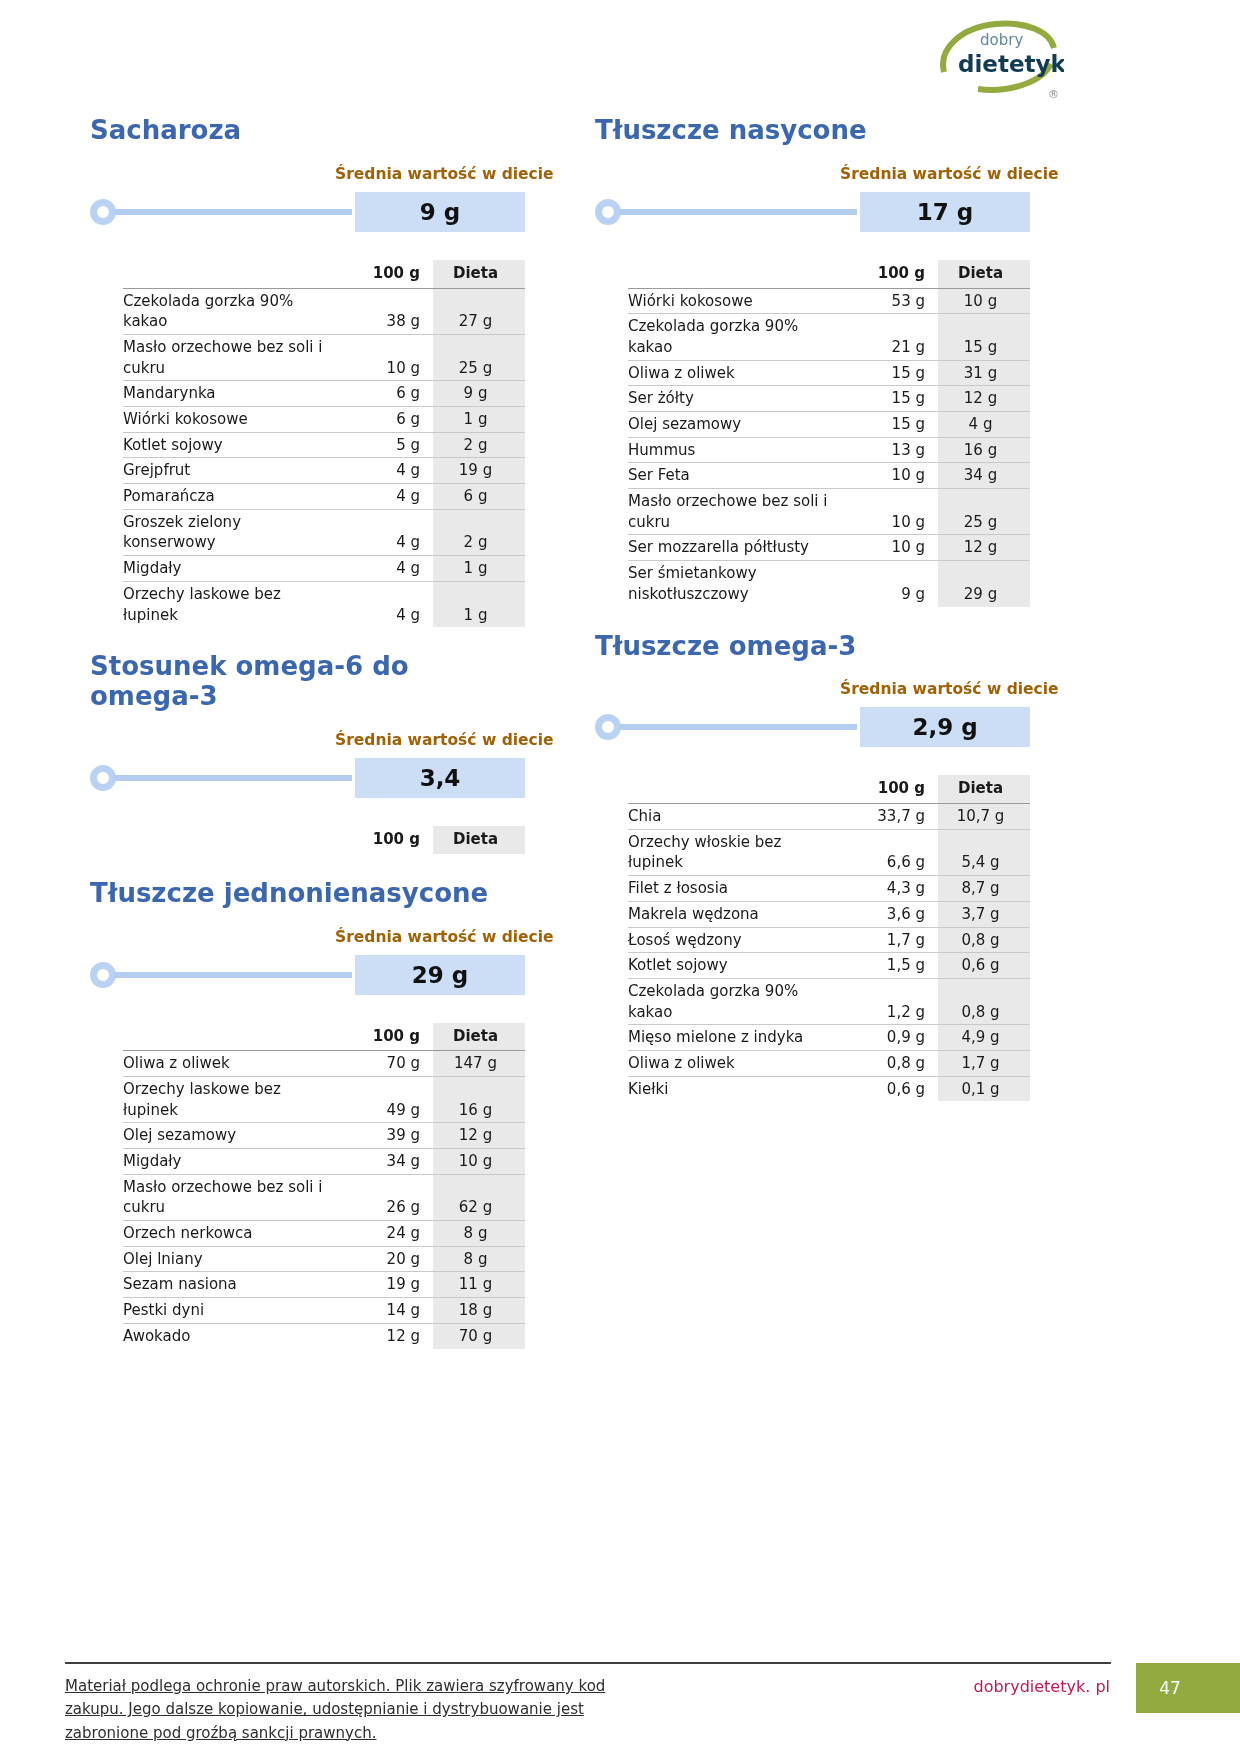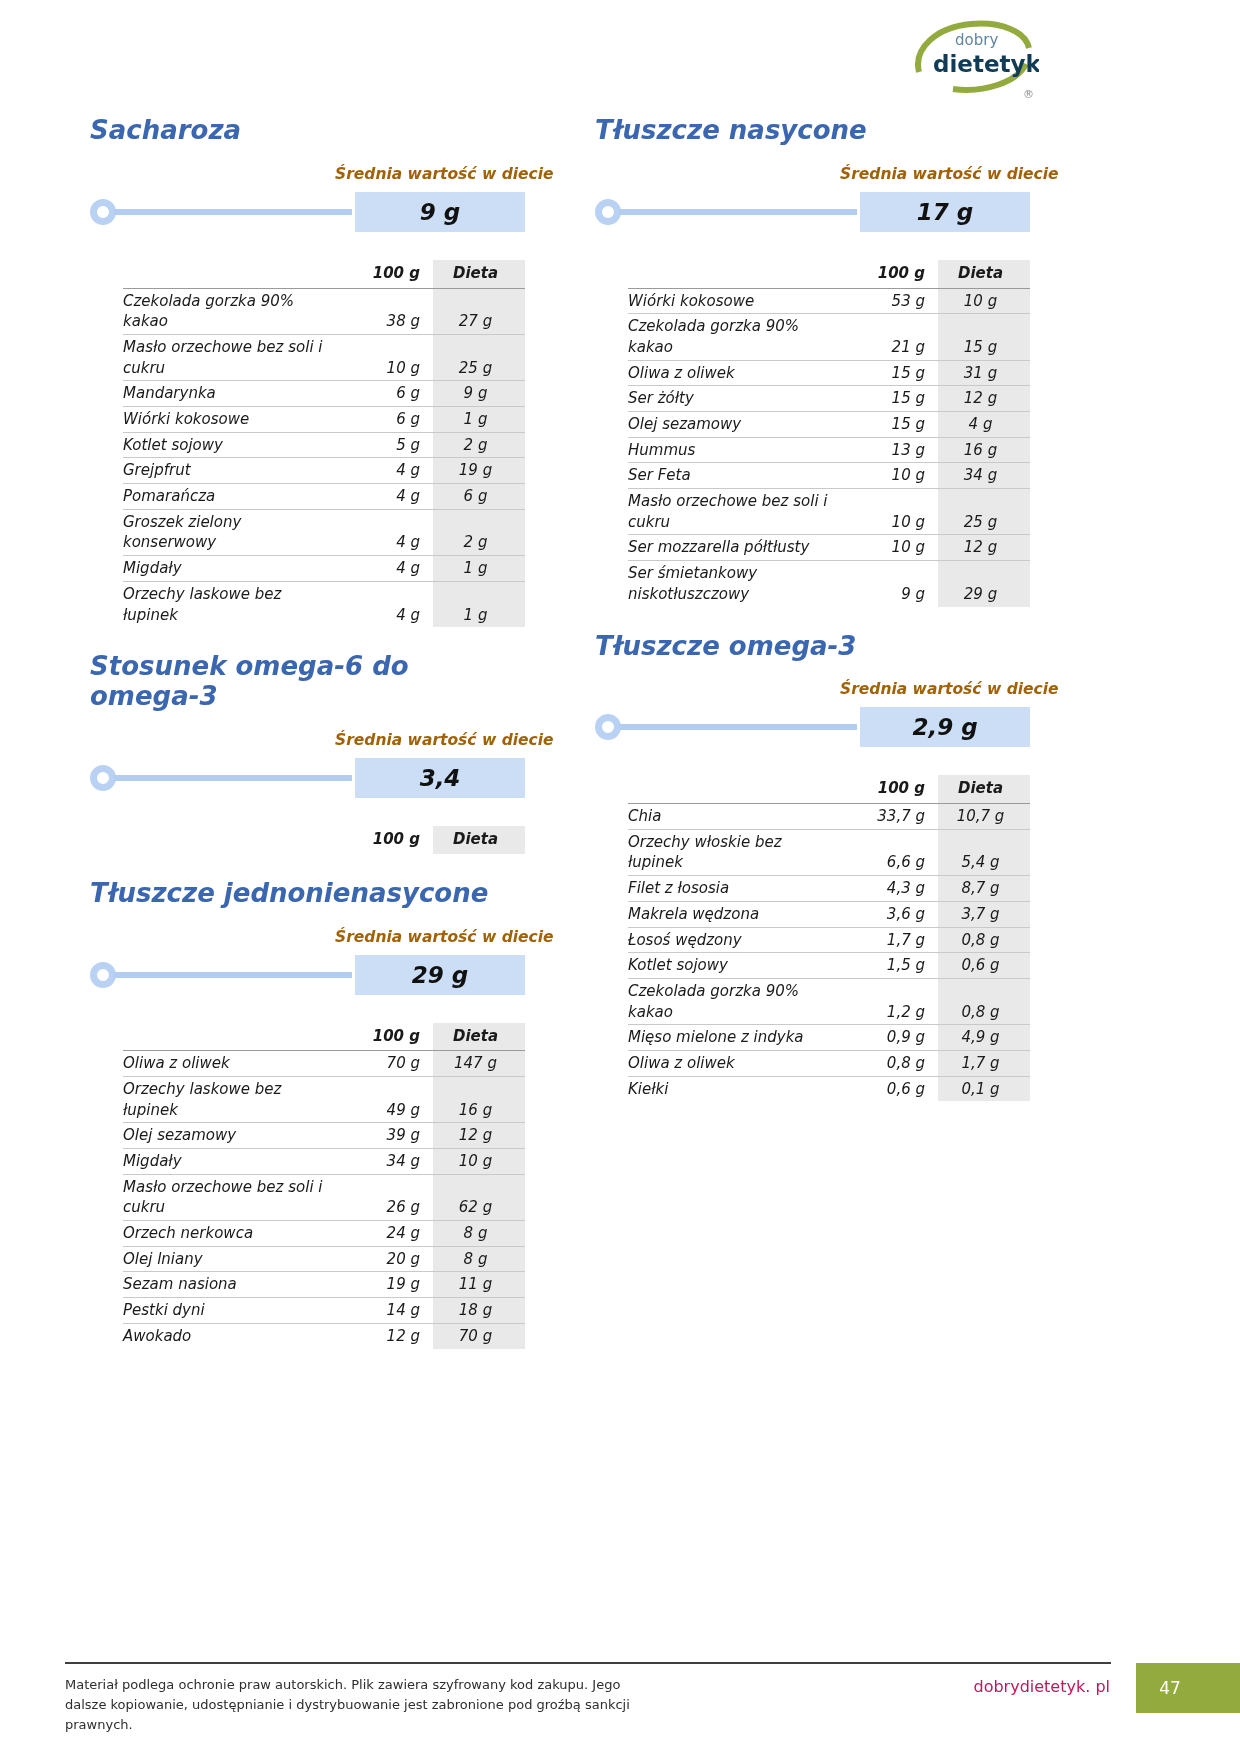--- a/index.html
+++ b/index.html
@@ -2,24 +2,24 @@
 <html lang="pl"><head>
 <meta charset="utf-8">
 <style>
   * { margin:0; padding:0; box-sizing:border-box; }
   html,body { background:#ffffff; }
   body {
     width:1240px; height:1753px; position:relative; overflow:hidden;
     font-family:"DejaVu Sans","Liberation Sans",sans-serif; color:#1a1a1a;
   }
   
-  .logo { position:absolute; left:909px; top:16px; width:130px; height:88px; }
+  .logo { position:absolute; left:934px; top:16px; width:130px; height:88px; }
   
   .columns { position:absolute; left:90px; top:116px; width:940px; display:flex; gap:70px; }
-  .col { width:435px;font-style:italic; }
+  .col { width:435px; }
   .section { margin-bottom:25px; }
   .title { font-size:26px; font-weight:bold; color:#3b66b0; line-height:1.15; margin-bottom:19px; }
   .avg-label {
     width:190px; margin-left:auto; text-align:right; padding-right:14px;
     font-size:15.5px; font-weight:bold; color:#a16207; margin-bottom:9px; white-space:nowrap;
   }
   .slider { display:flex; align-items:center; height:40px; margin-bottom:28px; }
   .dot {
     width:26px; height:26px; border:7px solid #b9d2f3; border-radius:50%;
     background:#fff; flex:0 0 auto;
@@ -41,21 +41,21 @@
   .food-table.empty thead th { border-bottom:none; }
   .food-table td { vertical-align:bottom; padding:2px 0; }
   .food-table tbody tr + tr td { border-top:1px solid #c9c9c9; }
   .th-100,.td-100 { text-align:right; padding-right:13px !important;margin-top:16px; }
   .th-diet,.td-diet { text-align:center; padding-right:7px !important; background:#e9e9e9;margin-left:18px; }
   
   .footer { position:absolute; left:0; top:1662px; width:1240px; height:91px; }
   .footer-line { position:absolute; left:65px; top:0; width:1046px; height:0; border-top:2px solid #3f3f3f; }
   .disclaimer {
     position:absolute; left:65px; top:13px; width:580px;
-    font-size:13px; line-height:1.55; color:#2e2e2e;
+    font-size:15px; line-height:1.55; color:#2e2e2e;text-decoration:underline;
   }
   .site { position:absolute; right:130px; top:15px; font-size:16px; font-weight:normal; color:#be185d; white-space:nowrap; }
   .page-box {
     position:absolute; left:1136px; top:1px; width:68px; height:50px; background:#93ab3e;
     display:flex; align-items:center; justify-content:center; color:#fff; font-size:17px;
   }
   .edge-box { position:absolute; left:1196px; top:1px; width:44px; height:50px; background:#93ab3e; }
 </style>
 </head>
 <body>

